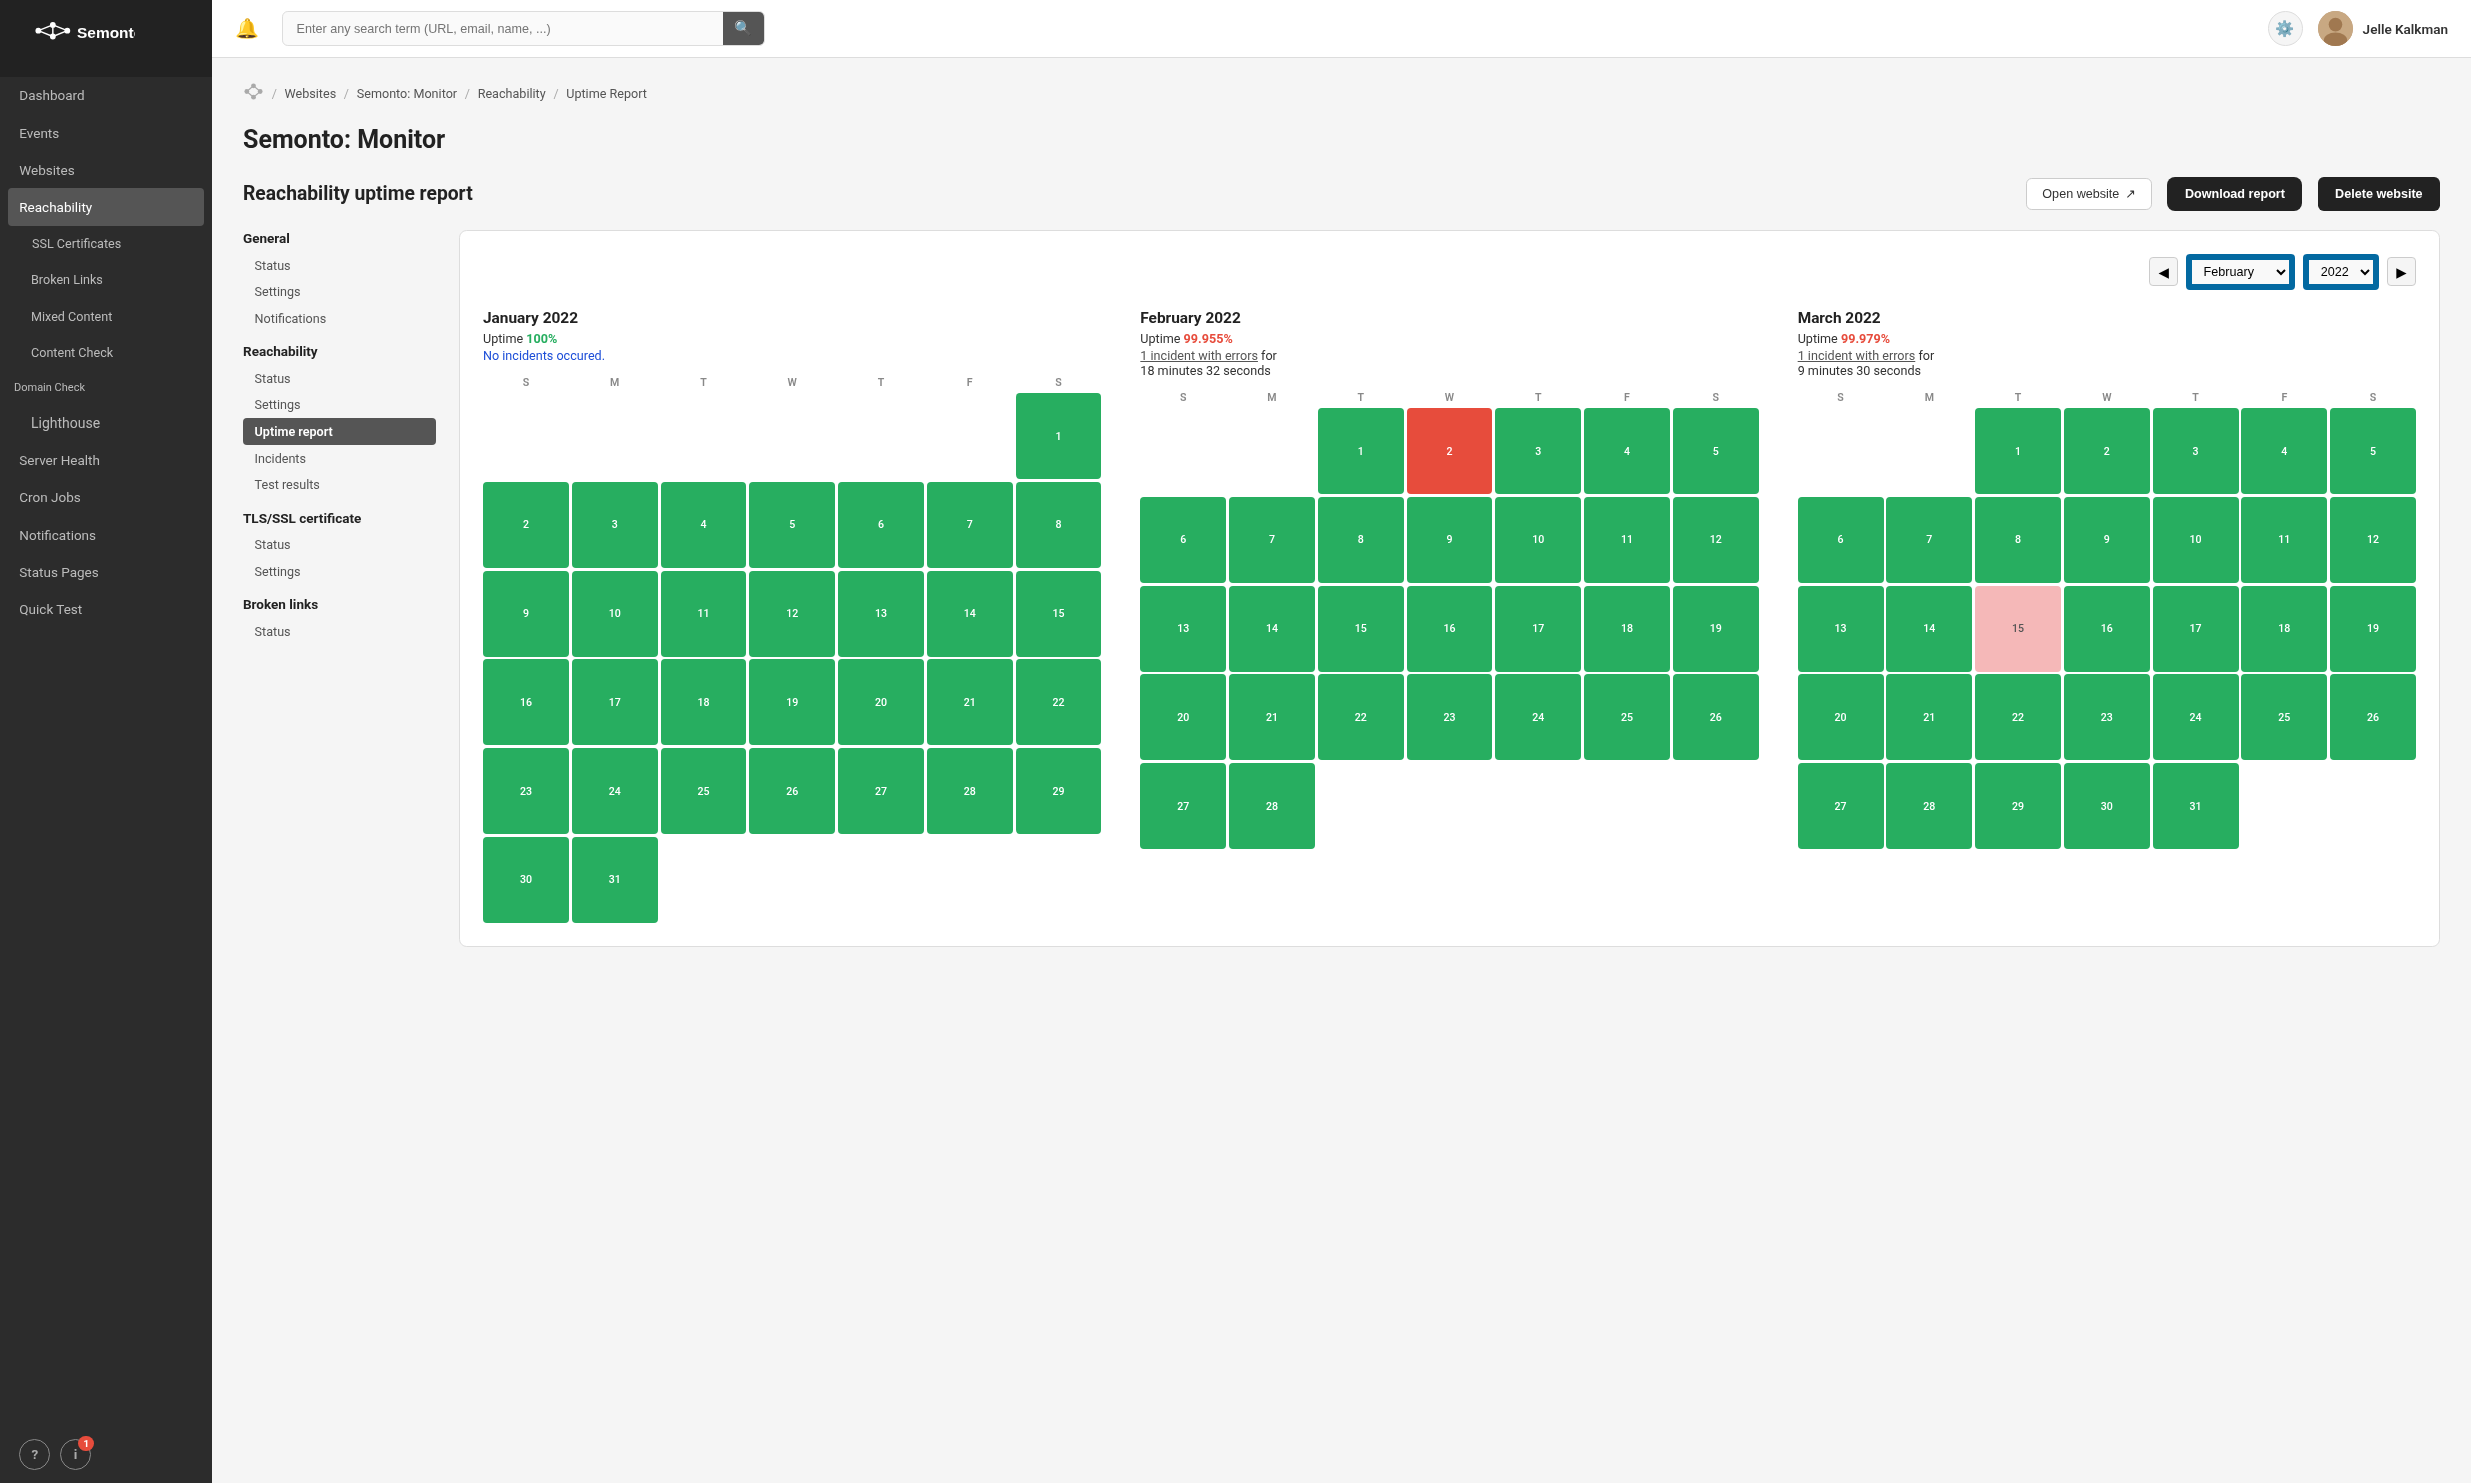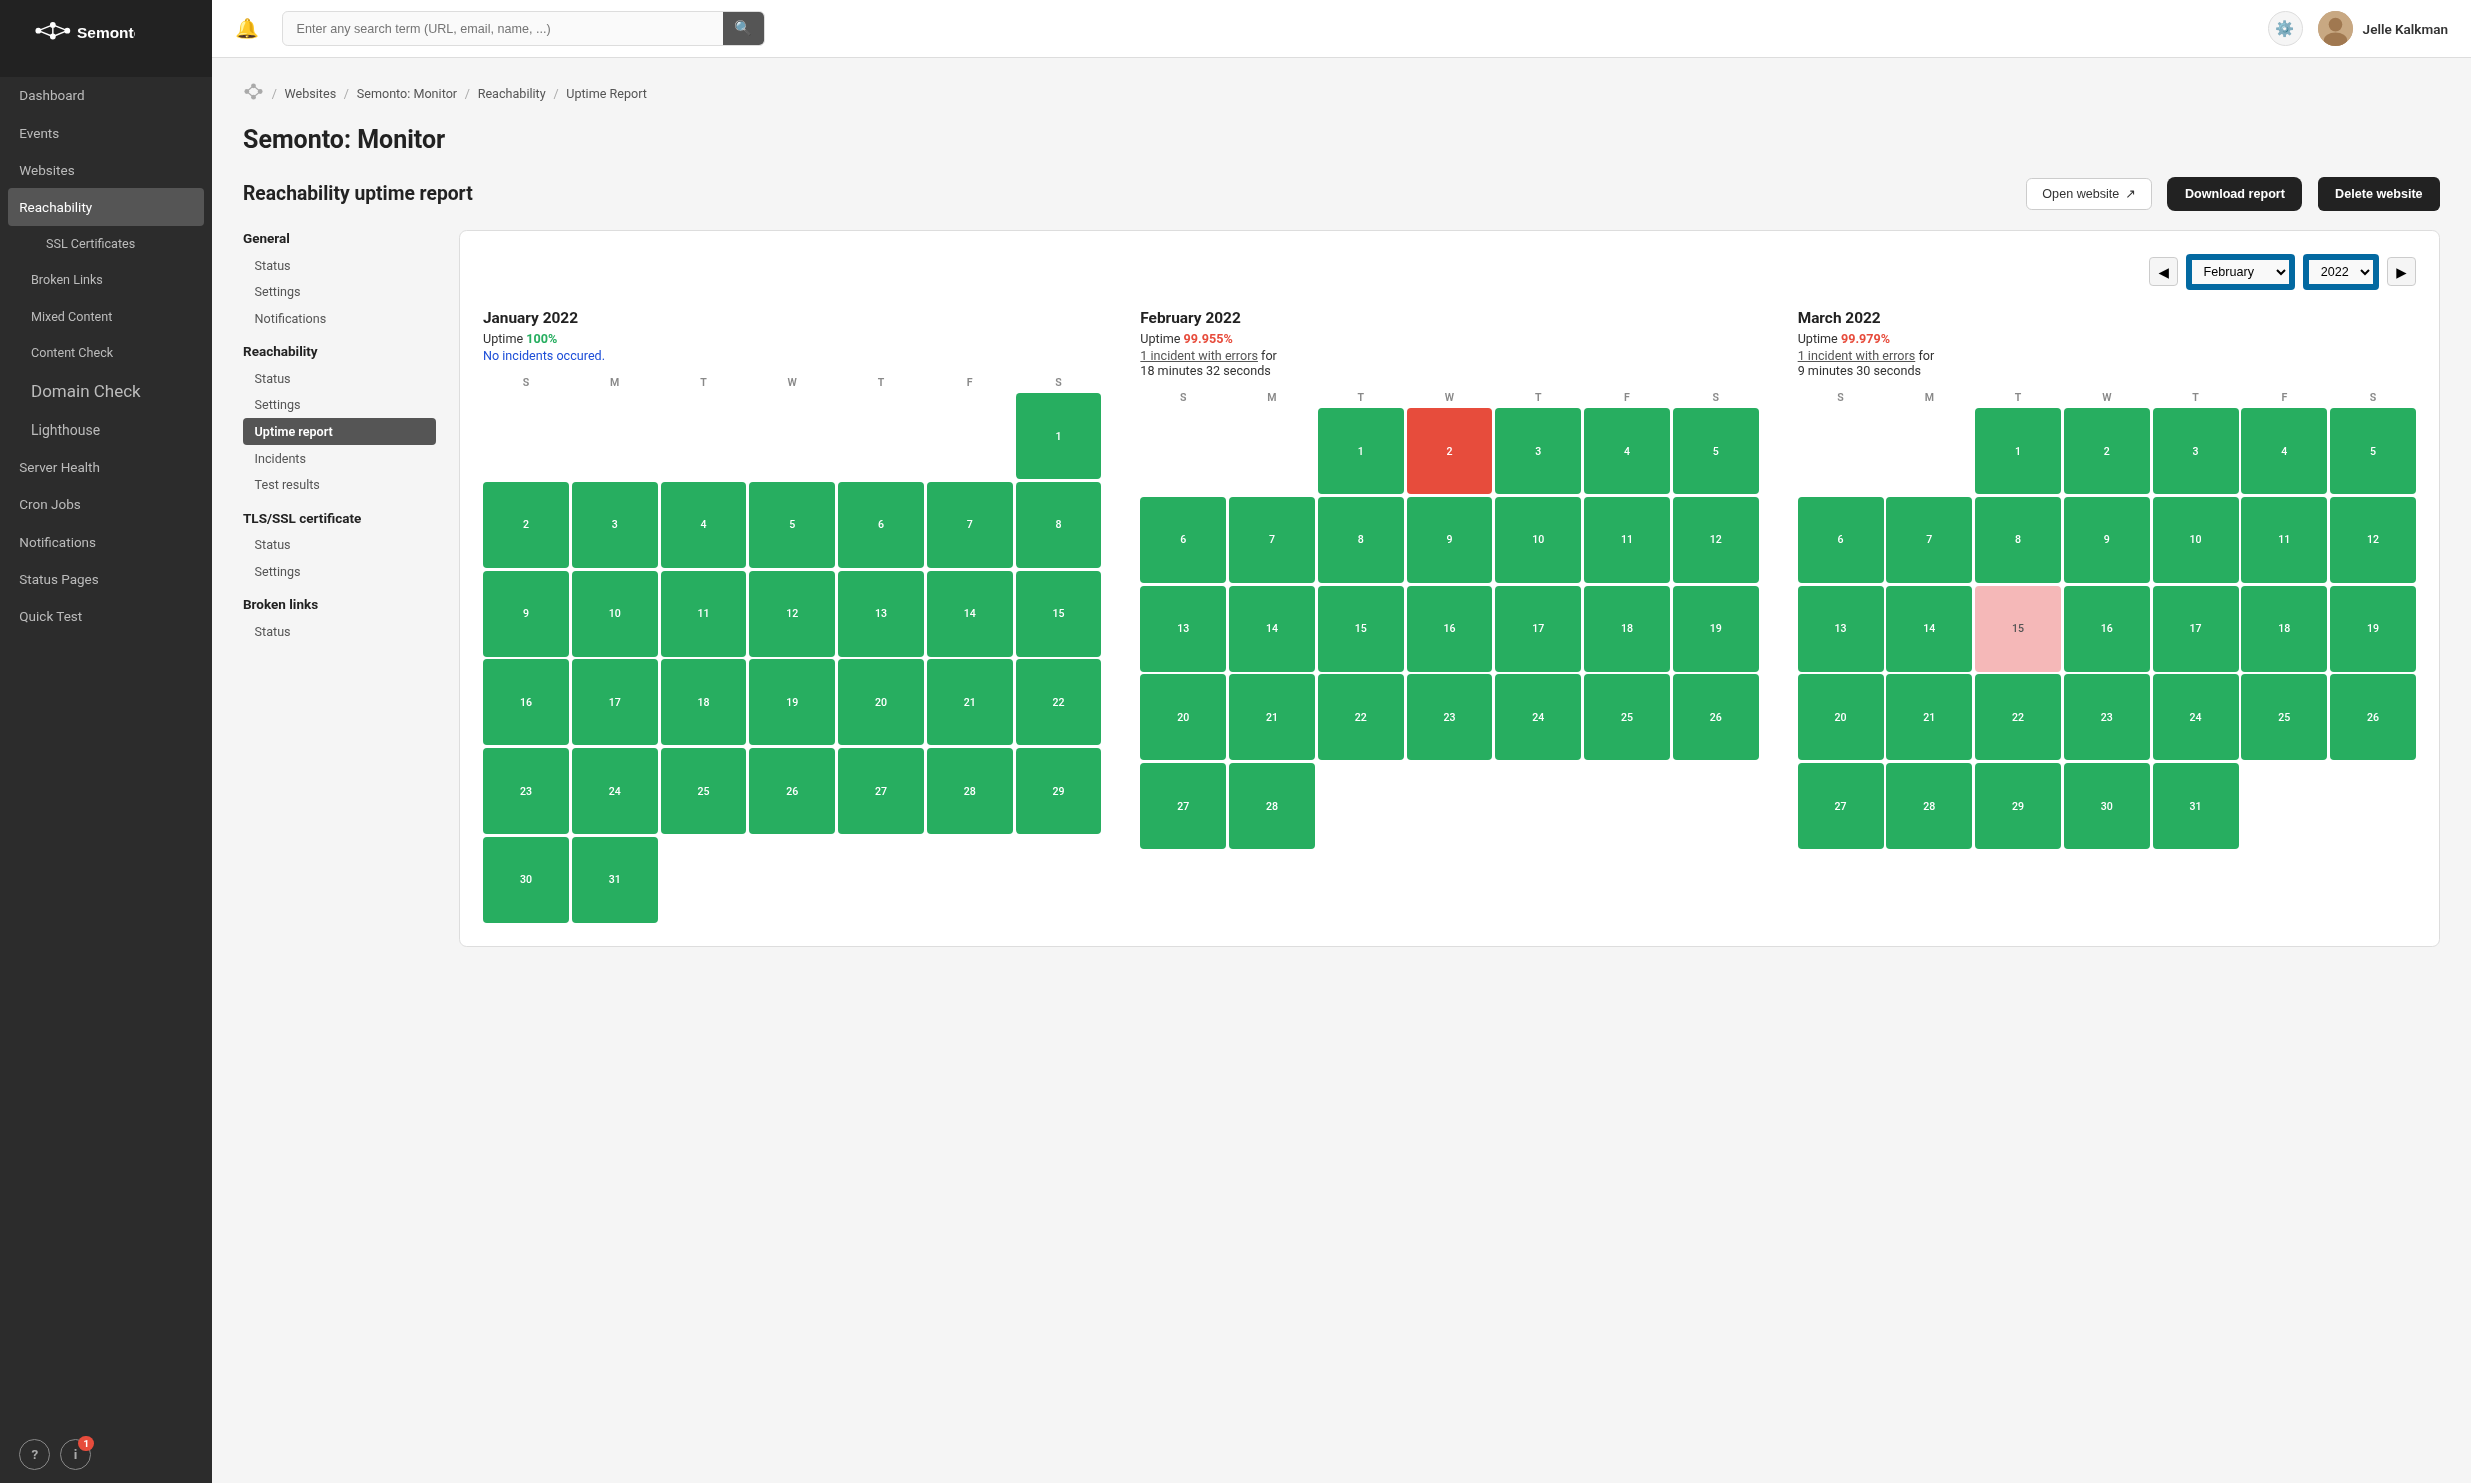--- a/index.html
+++ b/index.html
@@ -184,25 +184,25 @@
       <line x1="50" y1="14" x2="35" y2="20" stroke="#fff" stroke-width="1.5"></line>
       <line x1="35" y1="8" x2="35" y2="20" stroke="#fff" stroke-width="1.5"></line>
       <text x="60" y="22" fill="#fff" font-size="16" font-weight="700" font-family="sans-serif">Semonto</text>
     </svg>
   </div>
   <div class="sidebar-nav">
     <div class="sidebar-item">Dashboard</div>
     <div class="sidebar-item">Events</div>
     <div class="sidebar-item">Websites</div>
     <div class="sidebar-item active">Reachability</div>
-    <div class="sidebar-item" style="padding-left:46px; font-size:12.6px;">SSL Certificates</div>
+    <div class="sidebar-item" style="padding-left:32px; font-size:12.6px;">SSL Certificates</div>
     <div class="sidebar-item" style="padding-left:31px; font-size:12.6px;">Broken Links</div>
     <div class="sidebar-item" style="padding-left:31px; font-size:12.6px;">Mixed Content</div>
     <div class="sidebar-item" style="padding-left:31px; font-size:12.6px;">Content Check</div>
-    <div class="sidebar-item" style="padding-left:31px; font-size:17px;">Domain Check</div>
+    <div class="sidebar-item" style="padding-left:14px; font-size:11px;">Domain Check</div>
     <div class="sidebar-item" style="padding-left:31px; font-size:14px;">Lighthouse</div>
     <div class="sidebar-item">Server Health</div>
     <div class="sidebar-item">Cron Jobs</div>
     <div class="sidebar-item">Notifications</div>
     <div class="sidebar-item">Status Pages</div>
     <div class="sidebar-item">Quick Test</div>
   </div>
   <div class="sidebar-bottom">
     <div class="btn-circle">
       <span>?</span>

